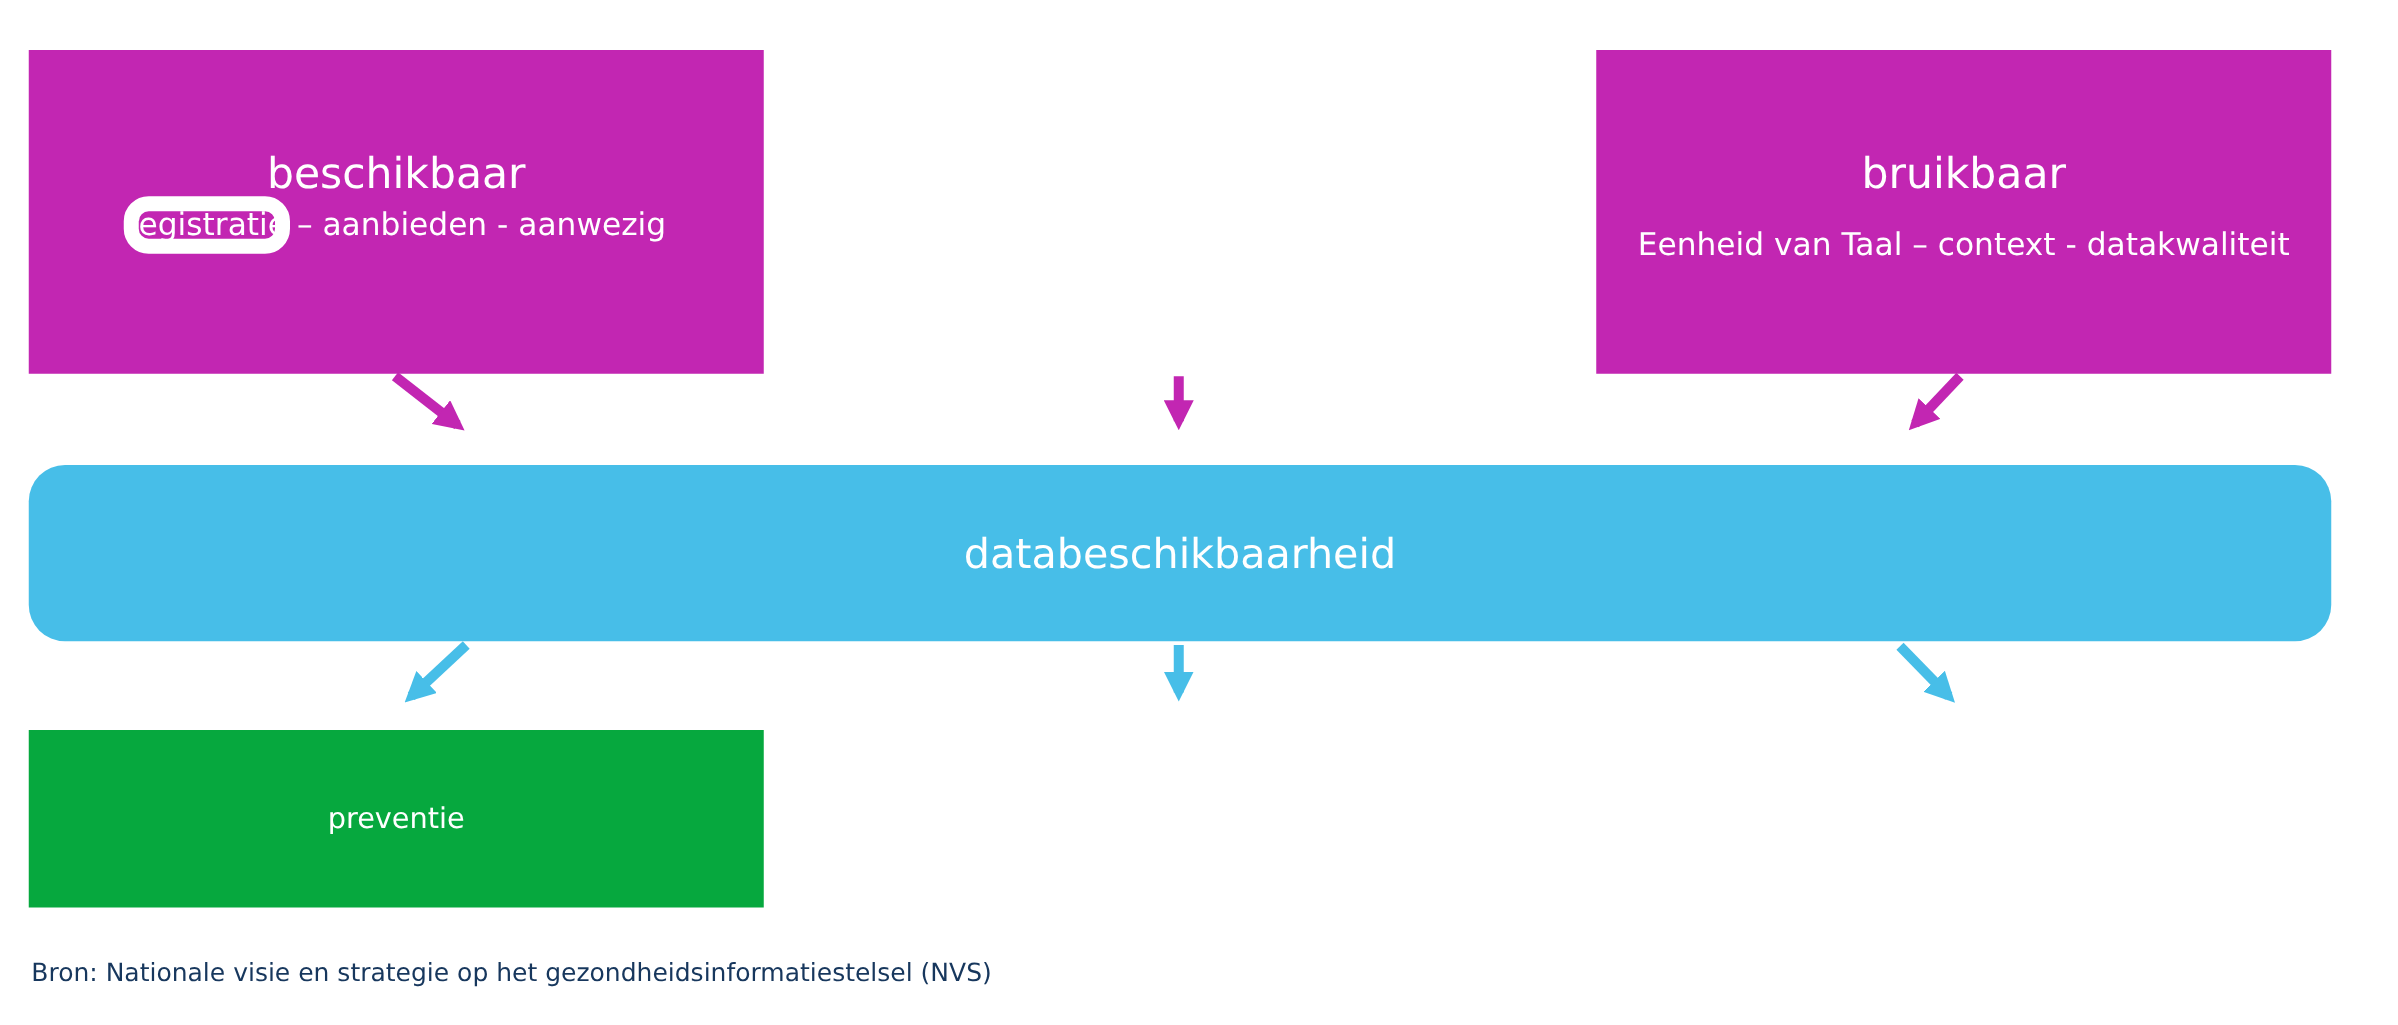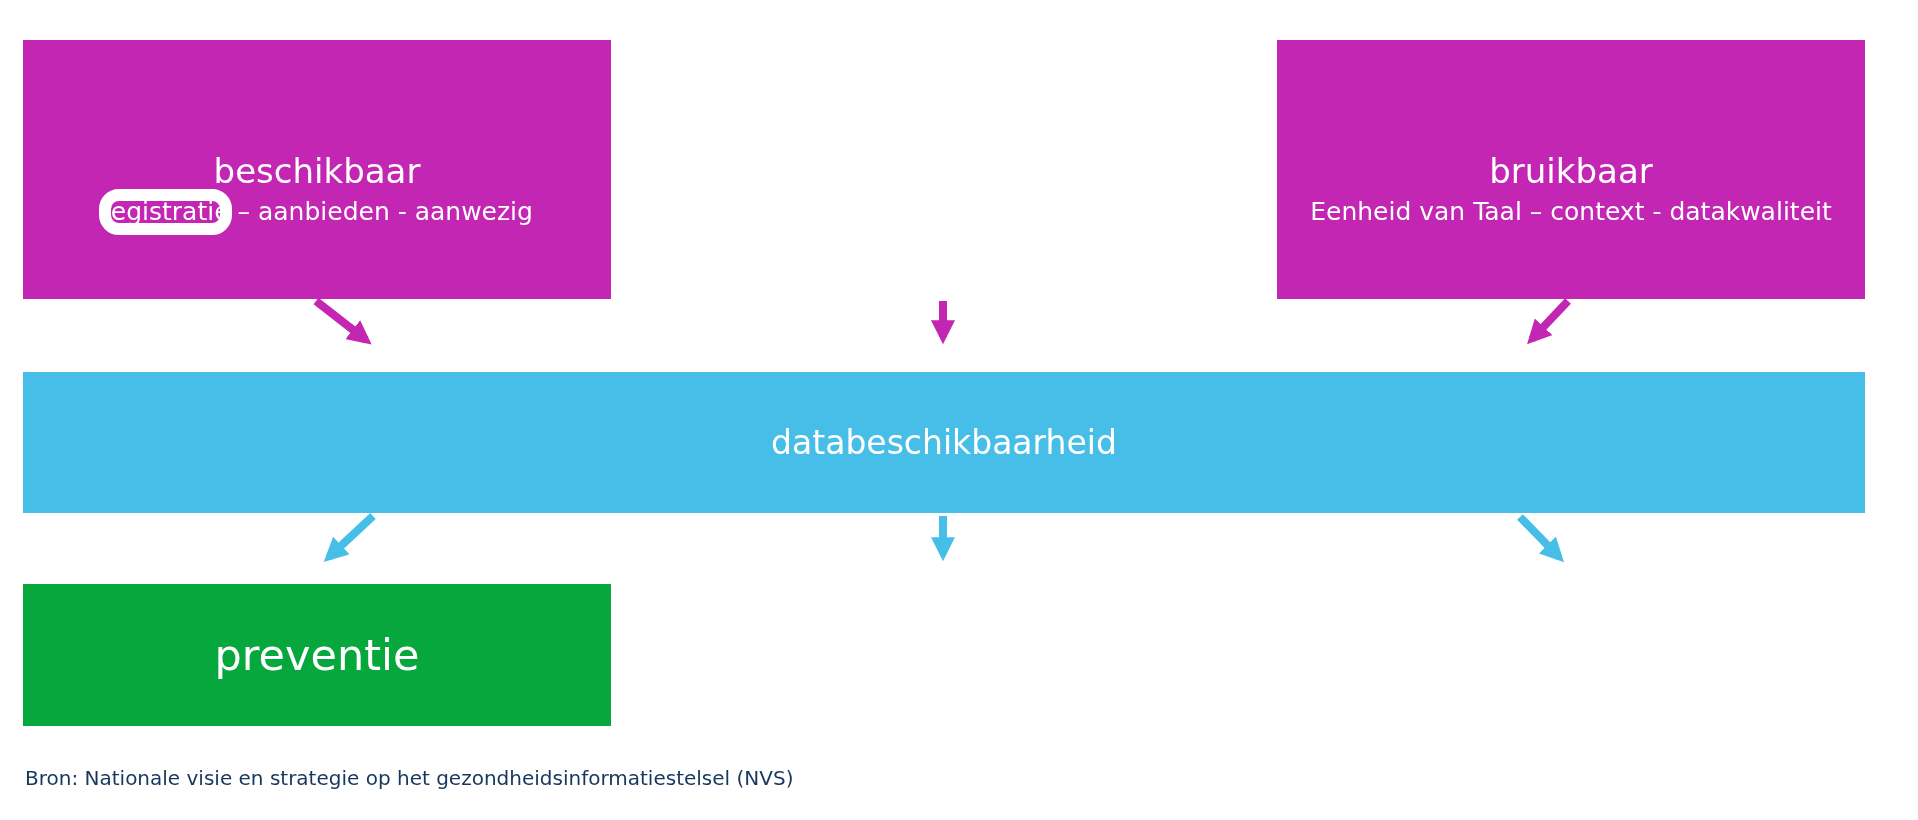--- a/index.html
+++ b/index.html
@@ -8,49 +8,50 @@
     width:1918px;height:820px;
     background:#ffffff;
     font-family:"DejaVu Sans","Liberation Sans",sans-serif;
     overflow:hidden;
   }
   .box{position:absolute;box-sizing:border-box;color:#ffffff;text-align:center;}
   .top-box{
     top:40px;height:259px;width:588px;
     background:var(--magenta,#C226B2);
     display:flex;flex-direction:column;align-items:center;
-    padding-top:108px;
+    padding-top:76px;
   }
   .top-box .title{font-size:34px;line-height:46px;font-weight:400;}
   .top-box .subtitle{font-size:25px;line-height:36px;white-space:nowrap;}
   .col-0{left:23px;}
   .col-1{left:650px;}
-  .col-2{left:1277px;}
+  .col-2{left:1277px;gap:16px;}
 
   .ring-word{position:relative;display:inline-block;}
   .ring-word::before{
     content:"";
     position:absolute;
     inset:-5px -2px;
     border:12px solid var(--white,#ffffff);
     border-radius:20px;
     pointer-events:none;
   }
 
   .mid-bar{
     left:23px;top:372px;width:1842px;height:141px;
     background:var(--blue,#47BEE8);
     display:flex;align-items:center;justify-content:center;
     font-size:33px;
+    border-radius:29px;
   }
   .bottom-box{
     top:584px;height:142px;width:588px;
     background:var(--green,#06A83E);
     display:flex;align-items:center;justify-content:center;
-    font-size:43px;
+    font-size:23px;
   }
   .source-note{
     position:absolute;left:25px;top:763px;
     color:var(--navy,#17375D);
     font-size:20px;line-height:30px;
   }
   #arrow-layer{position:absolute;left:0;top:0;pointer-events:none;}
   .arrow-magenta{stroke:var(--magenta,#C226B2);}
   .arrow-blue{stroke:var(--blue,#47BEE8);}
   .head-magenta{fill:var(--magenta,#C226B2);}

